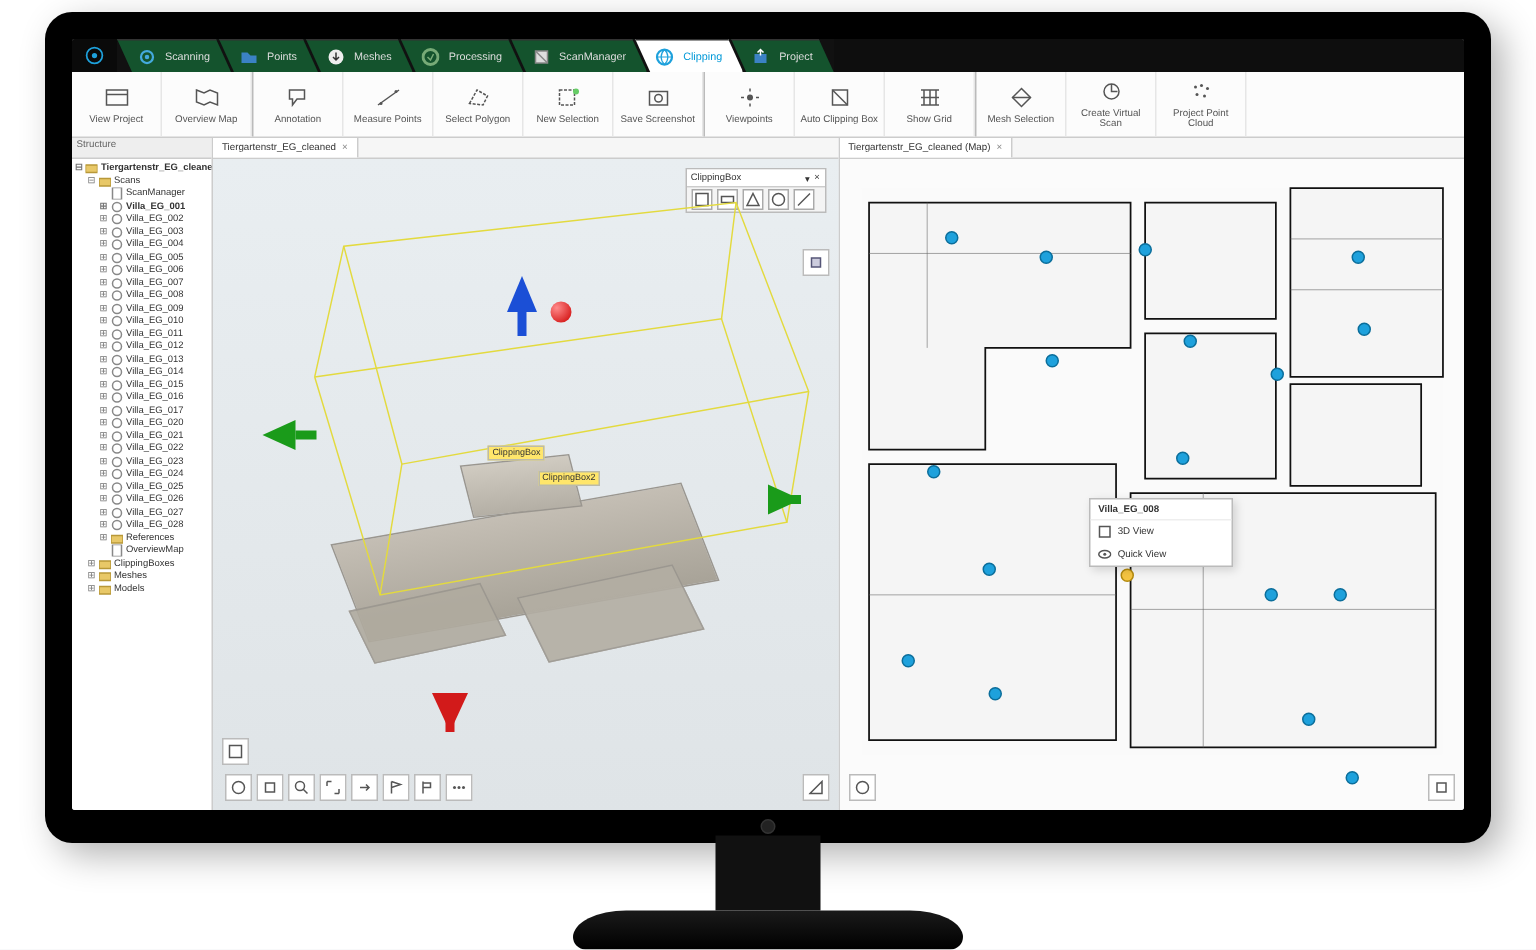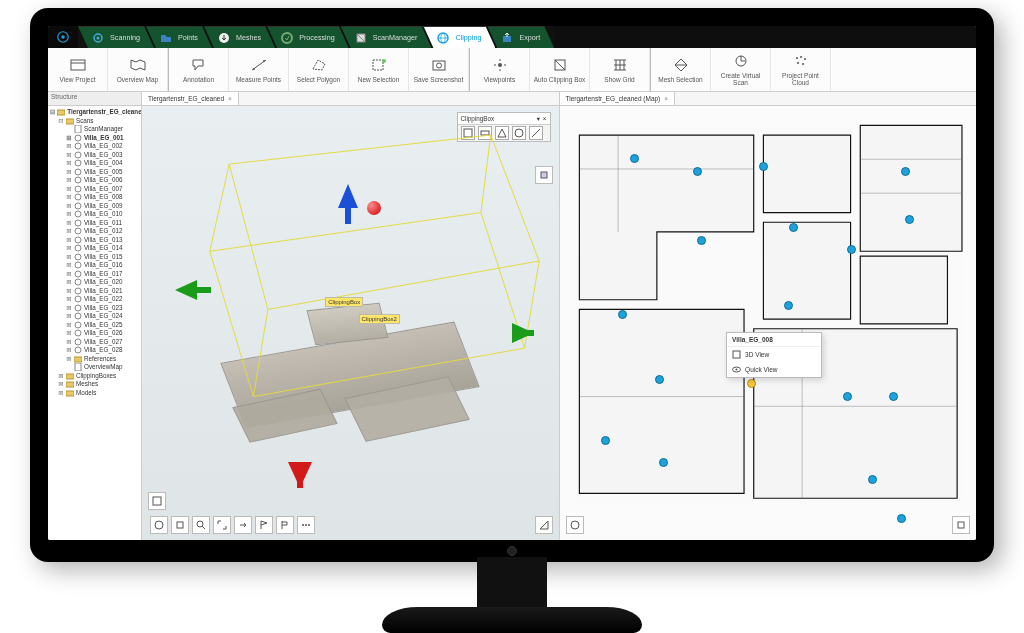--- a/index.html
+++ b/index.html
@@ -162,21 +162,21 @@
               </svg>
             </span>
             <span>Clipping</span>
           </div><div class="tab">
             <span class="ticon">
               <svg width="12" height="12">
                 <rect x="2" y="4" width="8" height="6" fill="#3b82c4"></rect>
                 <path d="M6,1 L6,5 M4,3 L6,1 L8,3" stroke="#fff" fill="none"></path>
               </svg>
             </span>
-            <span>Export</span>
+            <span>Project</span>
           </div></div>
       <div class="spacer"></div>
     </div>
 
     <div class="ribbon" id="ribbon-slot">
         <div class="rbtn">
           <div class="ricon">
             <svg width="18" height="16">
               <rect x="2" y="3" width="14" height="10" fill="none" stroke="#555"></rect>
               <line x1="2" y1="6" x2="16" y2="6" stroke="#555"></line>

